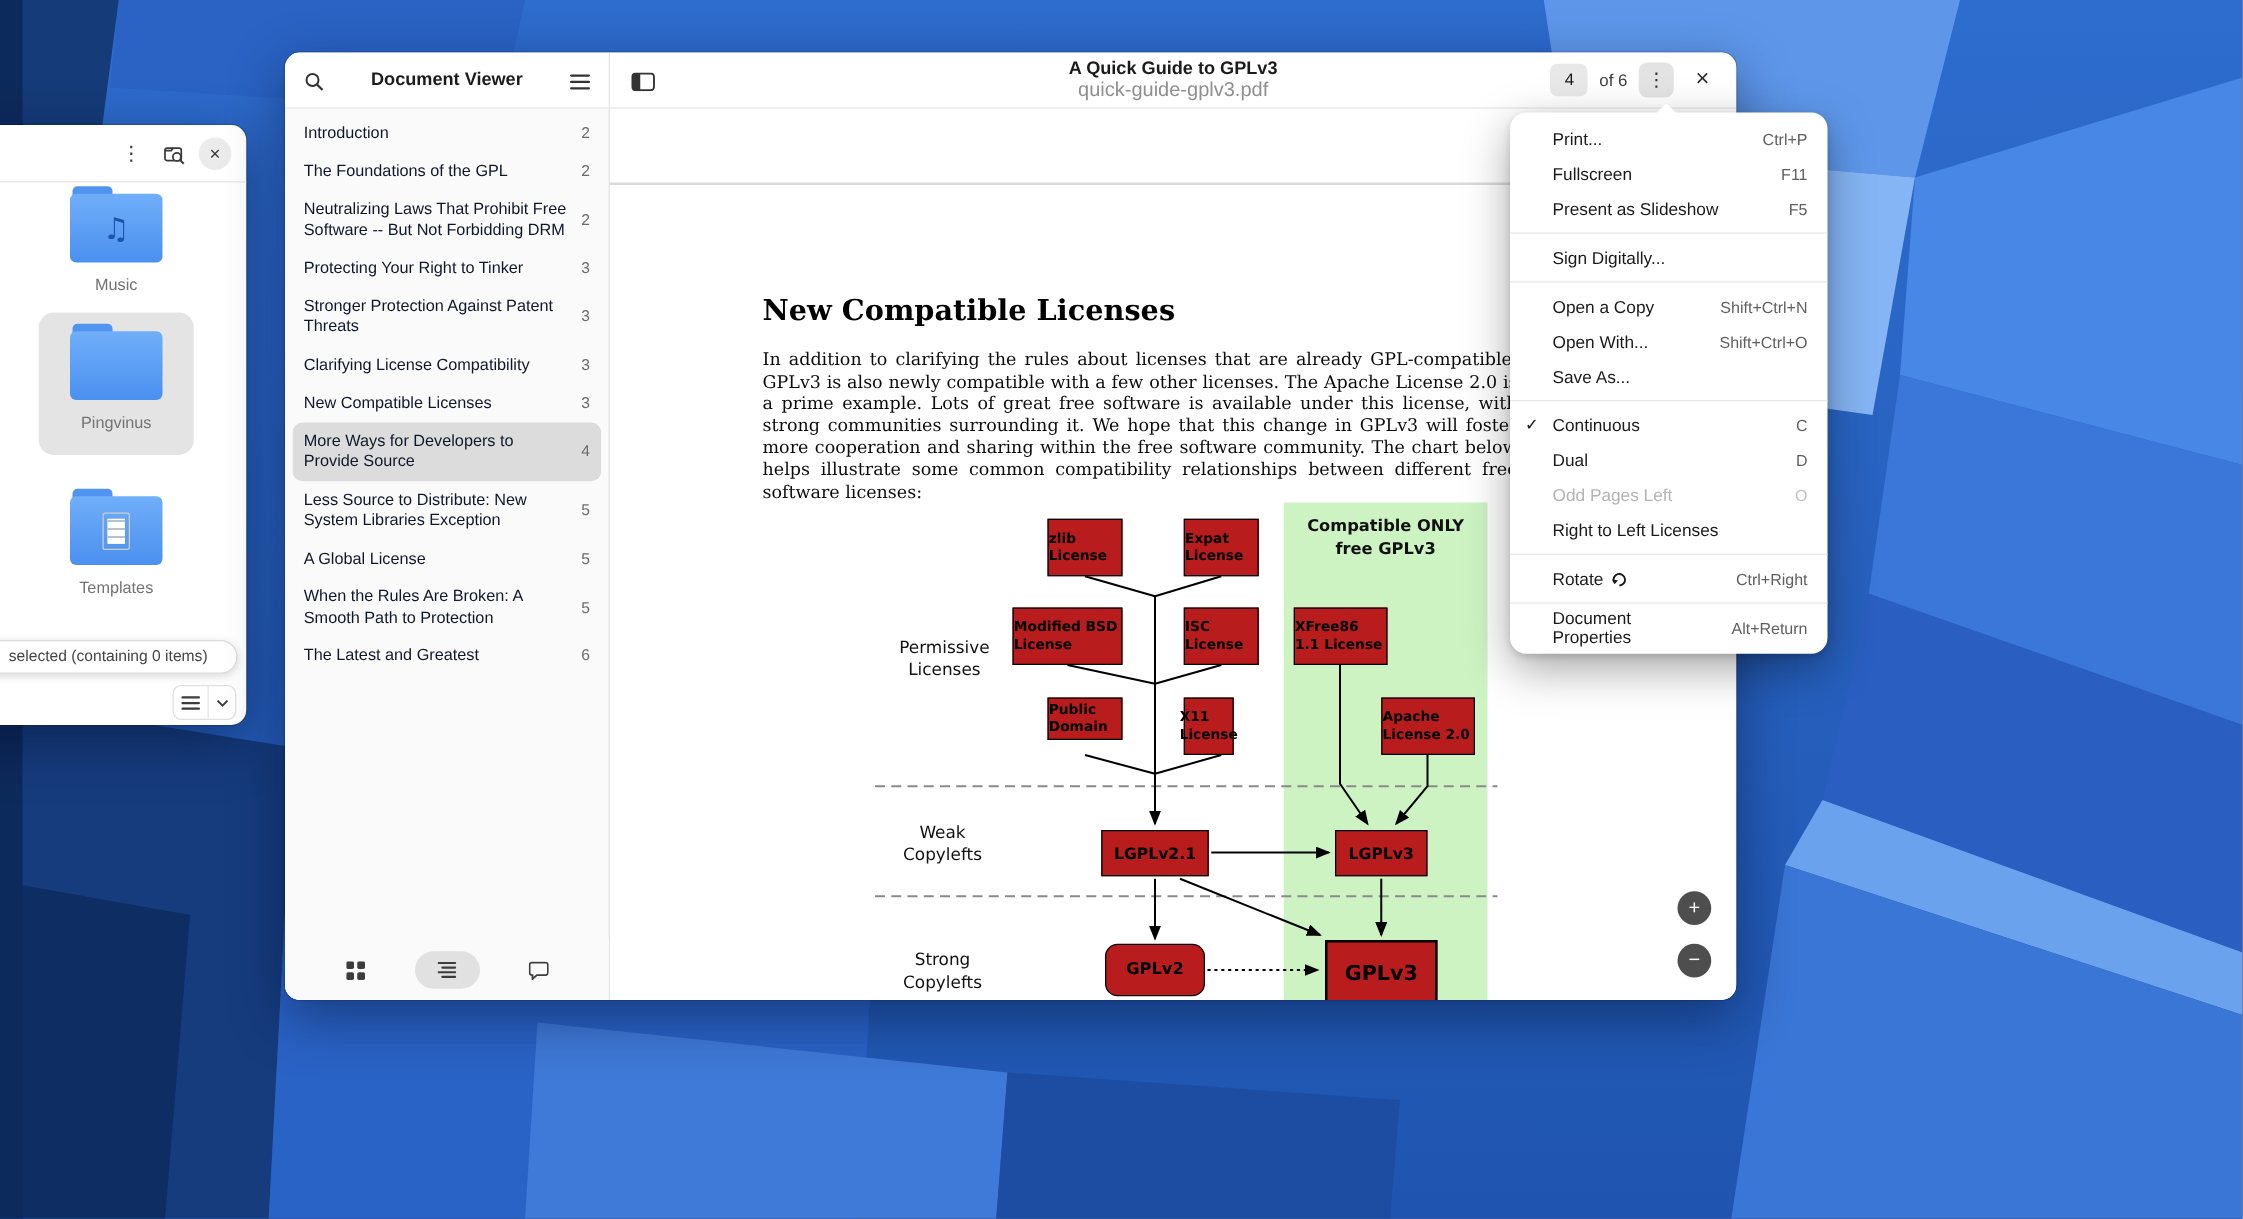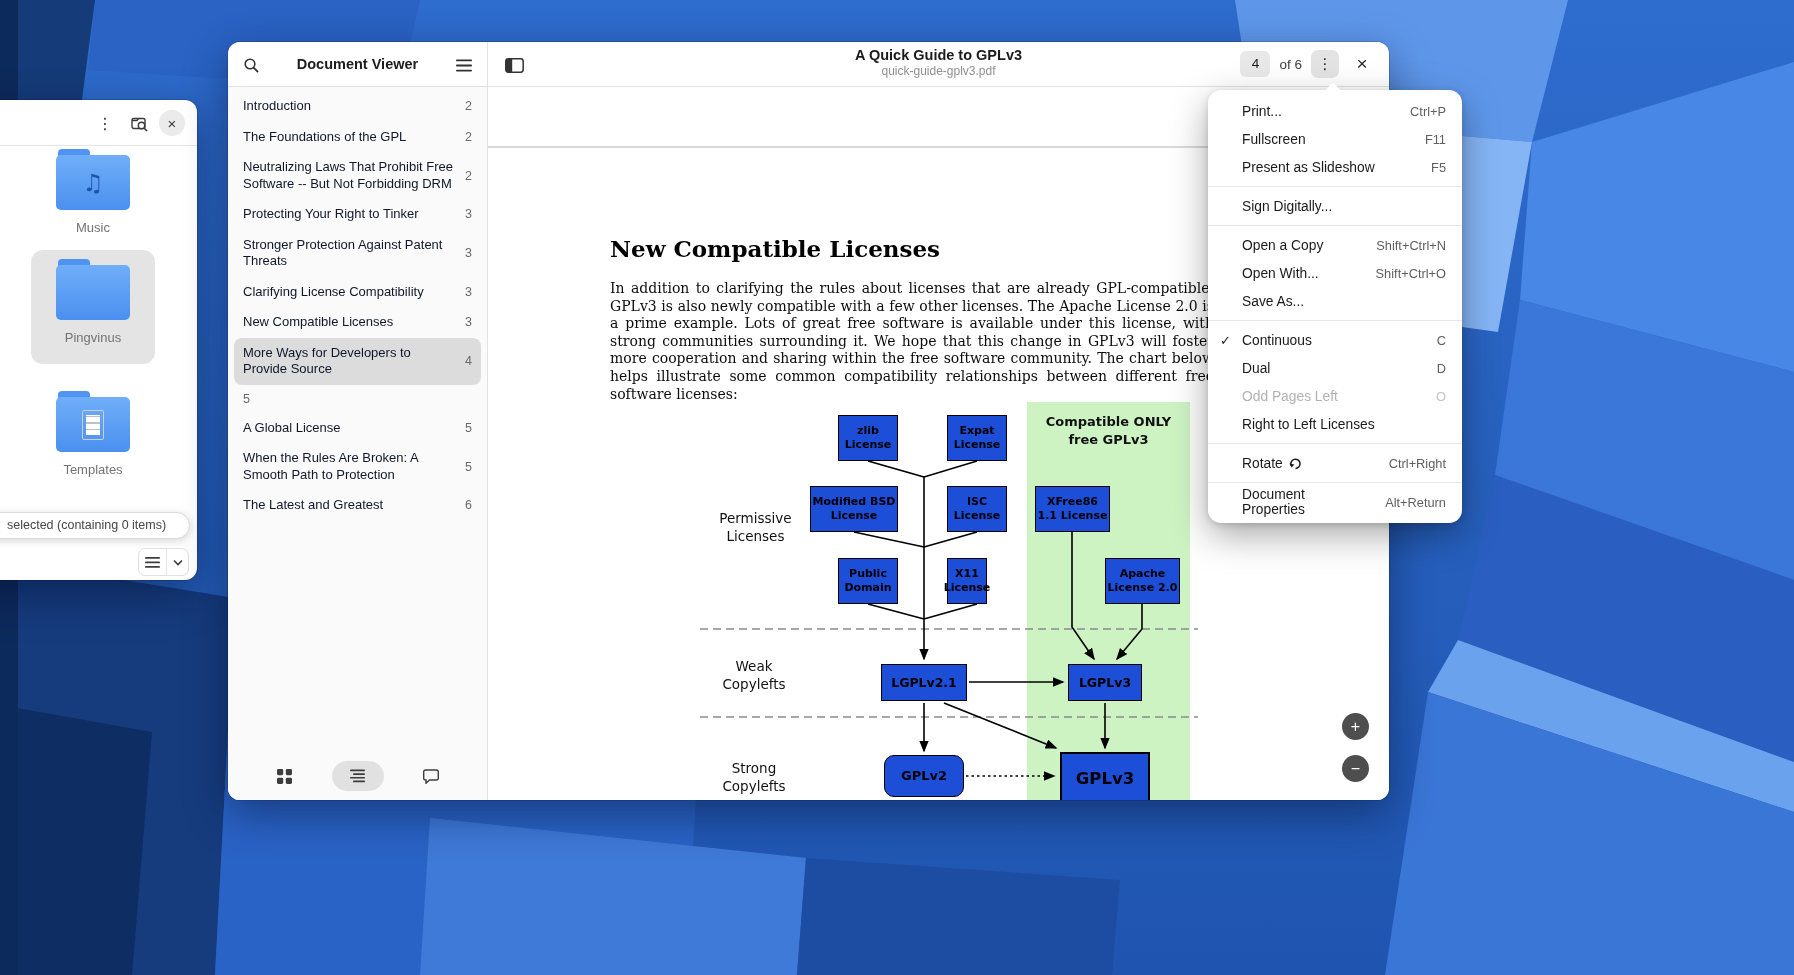--- a/index.html
+++ b/index.html
@@ -46,21 +46,21 @@
   .viewer-header { flex:0 0 45px; display:flex; border-bottom:1px solid #e2e2e2; background:#fff; }
   .vh-left { width:260px; flex:0 0 260px; border-right:1px solid #e2e2e2; position:relative; }
   .vh-title { position:absolute; left:30px; right:30px; top:14px; text-align:center; font-weight:700; font-size:14.5px; color:#1c1c1c; }
   .vh-icon-btn { position:absolute; top:8px; width:30px; height:30px; display:flex; align-items:center; justify-content:center;
                  border-radius:7px; color:#333; }
   .vh-search { left:8px; } .vh-burger { right:8px; }
   .vh-main { flex:1; position:relative; display:flex; align-items:center; }
   .sidebar-toggle { position:absolute; left:11px; top:8px; width:30px; height:30px; display:flex; align-items:center; justify-content:center; border-radius:7px; }
   .doc-title-wrap { position:absolute; left:50%; transform:translateX(-50%); top:5px; text-align:center; white-space:nowrap; }
   .doc-title { font-size:14.5px; font-weight:700; color:#1b1b1b; }
-  .doc-subtitle { font-size:12px; color:#8f8f8f; margin-top:1px; }
+  .doc-subtitle { font-size:16px; color:#8f8f8f; margin-top:1px; }
   .vh-right { margin-left:auto; display:flex; align-items:center; gap:9px; padding-right:13px; }
   .page-entry { width:30px; height:26px; background:#e8e8e8; border-radius:6px; text-align:center; line-height:26px; font-size:13.5px; color:#1a1a1a; }
   .page-of { font-size:13.5px; color:#3e3e3e; }
   .kebab-btn { width:28px; height:28px; border-radius:7px; background:#e3e3e3; display:flex; align-items:center; justify-content:center;
                font-size:15px; color:#2c2c2c; }
   .close-btn { width:28px; height:28px; display:flex; align-items:center; justify-content:center; font-size:19px; color:#2c2c2c; }
 
   .viewer-body { flex:1; display:flex; min-height:0; }
   .sidebar { width:260px; flex:0 0 260px; border-right:1px solid #e2e2e2; background:#fafafa; position:relative; }
   .toc { position:absolute; top:4px; left:6px; right:6px; bottom:50px; overflow:hidden; }
@@ -76,25 +76,25 @@
   .canvas { flex:1; position:relative; background:#fff; overflow:hidden; }
   .page-sep { position:absolute; left:0; right:0; top:59px; height:2px; background:#dadada; }
   .doc-heading { position:absolute; left:122px; top:148px; font-family:"DejaVu Serif","Liberation Serif",serif;
                  font-weight:700; font-size:23px; color:#000; }
   .doc-para { position:absolute; left:122px; top:193px; width:604px; font-family:"DejaVu Serif","Liberation Serif",serif;
               font-size:14px; line-height:17.6px; text-align:justify; color:#0c0c0c; }
 
   
   .diagram { position:absolute; left:200px; top:310px; width:520px; height:430px; }
   .diagram svg { position:absolute; left:0; top:0; }
-  .dbox { position:absolute; background:#1d4ed8; border:1.5px solid #000; display:flex; align-items:center; justify-content:center;
-          text-align:center; font-family:"DejaVu Sans",sans-serif; font-weight:700; font-size:11px; line-height:1.25; color:#000; }
+  .dbox { position:absolute; background:#b91c1c; border:1.5px solid #000; display:flex; align-items:center; justify-content:center;
+          text-align:left; font-family:"DejaVu Sans",sans-serif; font-weight:700; font-size:11px; line-height:1.25; color:#000; }
   #b-zlib{left:150px;top:18px;width:60px;height:46px;} #b-expat{left:259px;top:18px;width:60px;height:46px;}
   #b-modbsd{left:122px;top:89px;width:88px;height:46px;} #b-isc{left:259px;top:89px;width:60px;height:46px;}
-  #b-xfree{left:347px;top:89px;width:75px;height:46px;} #b-public{left:150px;top:161px;width:60px;height:46px;}
+  #b-xfree{left:347px;top:89px;width:75px;height:46px;} #b-public{left:150px;top:161px;width:60px;height:34px;}
   #b-x11{left:259px;top:161px;width:40px;height:46px;} #b-apache{left:417px;top:161px;width:75px;height:46px;}
   #b-lgpl21{left:193px;top:267px;width:86px;height:37px;font-size:12.5px;}
   #b-lgpl3{left:380px;top:267px;width:74px;height:37px;font-size:12.5px;}
   #b-gplv2{left:196px;top:358px;width:80px;height:42px;font-size:13px;border-radius:10px;}
   #b-gplv3{left:372px;top:355px;width:90px;height:55px;font-size:16.5px;border-width:2.5px;}
   .dlabel { position:absolute; text-align:center; font-family:"DejaVu Sans",sans-serif; font-size:13.5px; line-height:18px; color:#111; }
   #l-permissive{left:20px;top:112px;width:95px;} #l-weak{left:28px;top:260px;width:76px;} #l-strong{left:28px;top:362px;width:76px;}
   #l-header{left:348px;top:16px;width:145px;font-weight:600;font-size:13px;}
 
   .zoom-btn { position:absolute; left:854px; width:27px; height:27px; border-radius:50%;
@@ -281,20 +281,21 @@
           </div>
           <div class="toc-row">
             <span class="toc-label">New Compatible Licenses</span>
             <span class="toc-page">3</span>
           </div>
           <div class="toc-row selected">
             <span class="toc-label">More Ways for Developers to Provide Source</span>
             <span class="toc-page">4</span>
           </div>
           <div class="toc-row">
+            <span class="toc-label">Less Source to Distribute: New System Libraries Exception</span>
             <span class="toc-page">5</span>
           </div>
           <div class="toc-row">
             <span class="toc-label">A Global License</span>
             <span class="toc-page">5</span>
           </div>
           <div class="toc-row">
             <span class="toc-label">When the Rules Are Broken: A Smooth Path to Protection</span>
             <span class="toc-page">5</span>
           </div>

